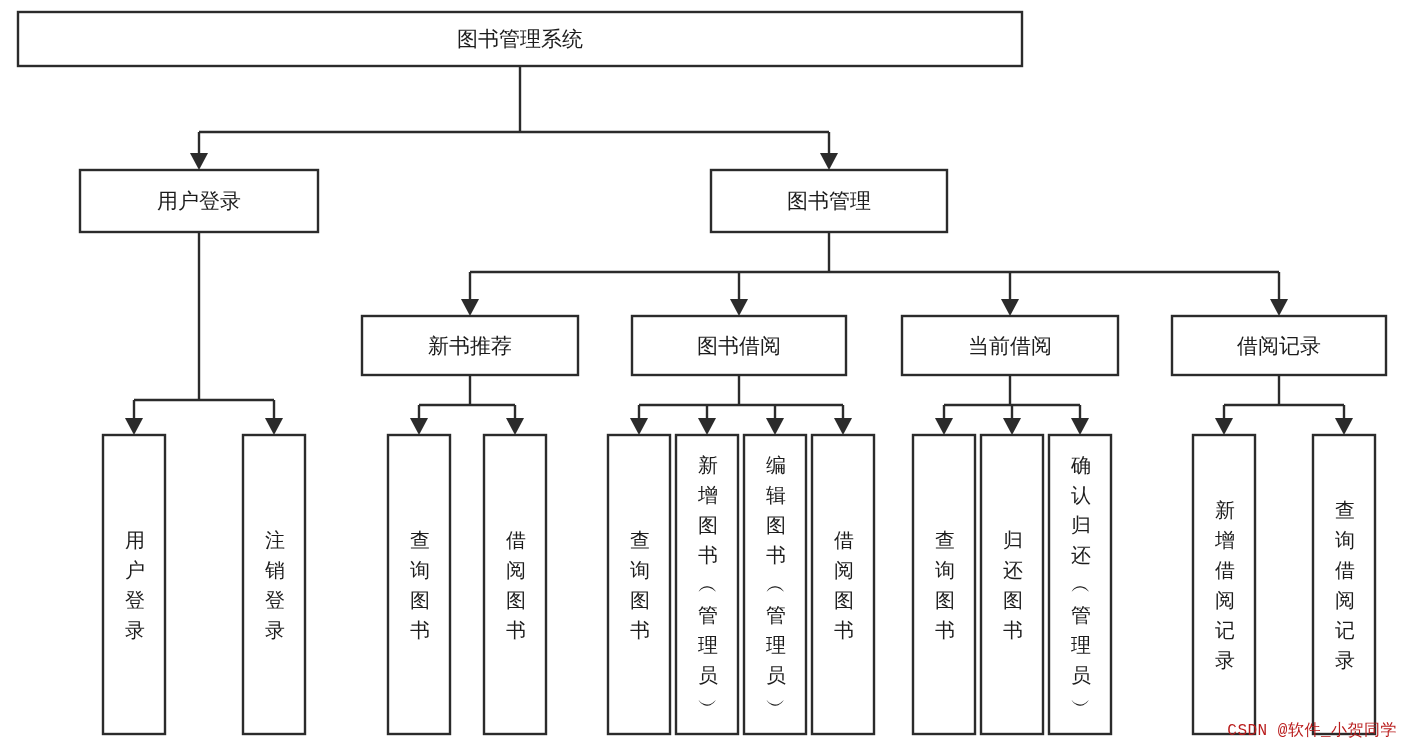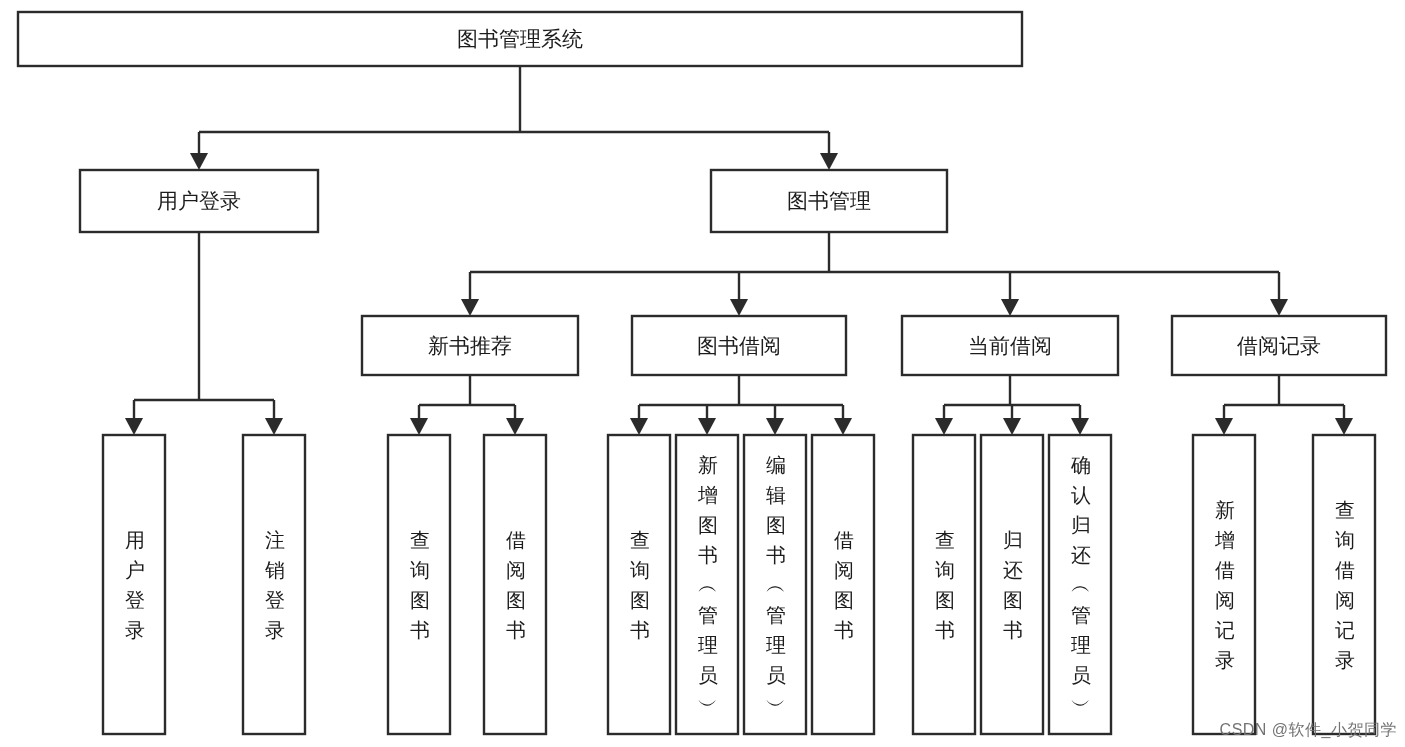--- a/index.html
+++ b/index.html
@@ -52,23 +52,23 @@
   .node-label-v {
     font-family: "DejaVu Sans", "Liberation Sans", sans-serif;
     font-size: 20px;
     fill: #1c1c1c;
     text-anchor: middle;
   }
   .watermark {
     position: absolute;
     right: 8px;
     bottom: 6px;
-    font-family: Liberation Sans, sans-serif;
+    font-family: Liberation Mono, monospace;
     font-size: 16px;
-    color: #737373;
+    color: #b91c1c;
     white-space: nowrap;
     letter-spacing: 0.5px;
   }
 </style>
 </head>
 <body>
 
 <div id="diagram-root">
 
   <svg id="tree-svg" viewBox="0 0 1405 747">

